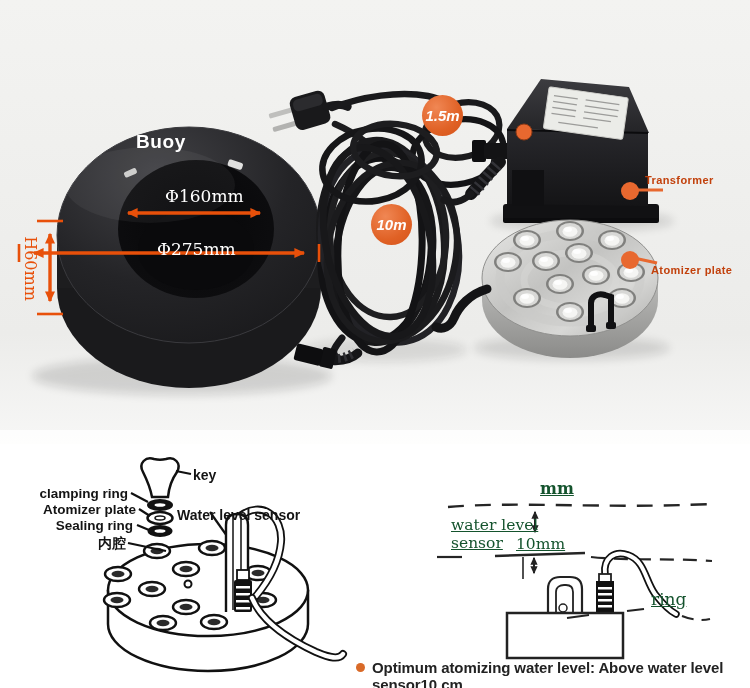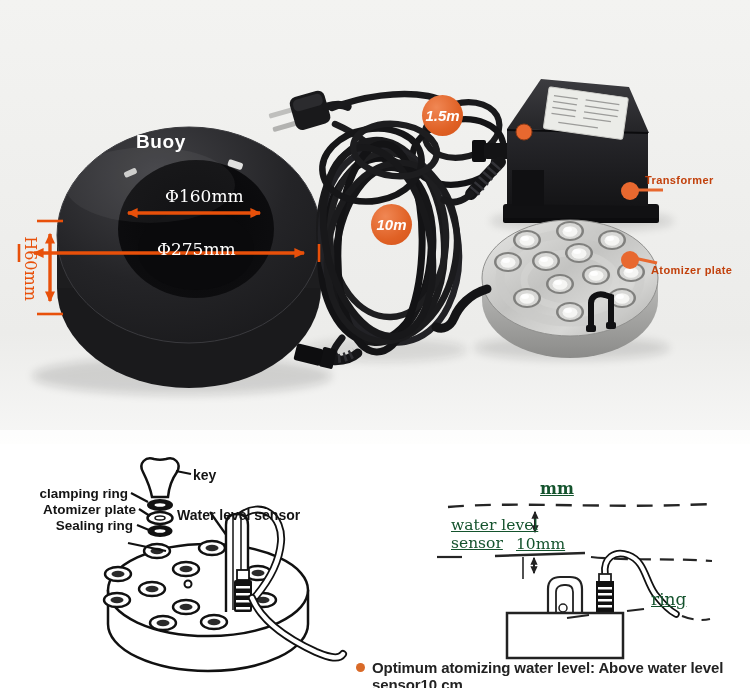--- a/index.html
+++ b/index.html
@@ -315,20 +315,21 @@
     <span>10m</span>
   </div>
 
   <div class="lbl callout callout-transformer">Transformer</div>
   <div class="lbl callout callout-atomizer">Atomizer plate</div>
 
   <div class="lbl dlbl lbl-key">key</div>
   <div class="lbl dlbl dlbl-right lbl-clamp">clamping ring</div>
   <div class="lbl dlbl dlbl-right lbl-aplate">Atomizer plate</div>
   <div class="lbl dlbl dlbl-right lbl-seal">Sealing ring</div>
+  <div class="lbl dlbl dlbl-right lbl-cavity">内腔</div>
   <div class="lbl dlbl lbl-wls">Water level sensor</div>
 
   <div class="lbl ser lbl-mm">mm</div>
   <div class="lbl ser lbl-wl1">water level</div>
   <div class="lbl ser lbl-wl2">sensor</div>
   <div class="lbl ser lbl-gap">10mm</div>
   <div class="lbl ser lbl-water">ring</div>
 
   <div class="footnote">
     <span class="dot"></span>

